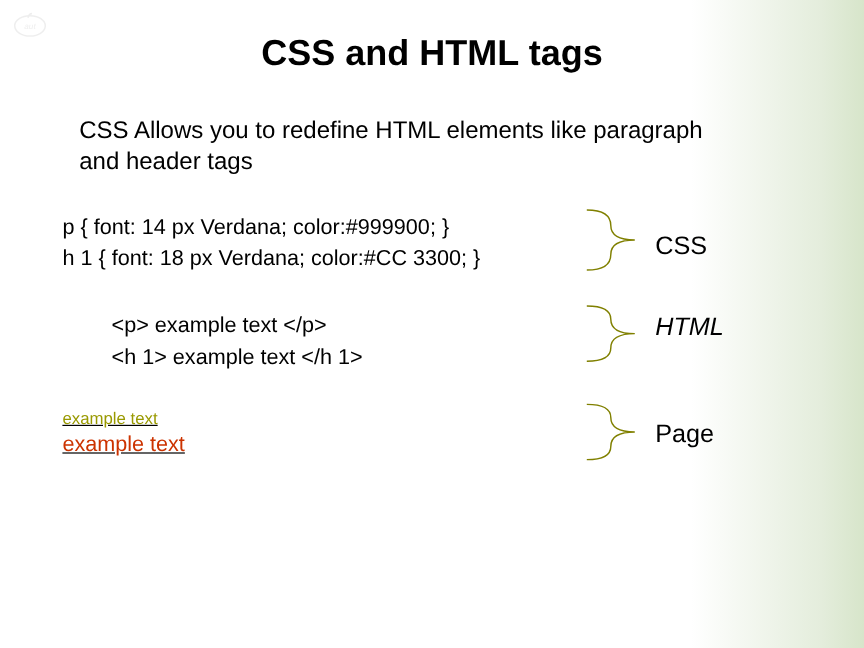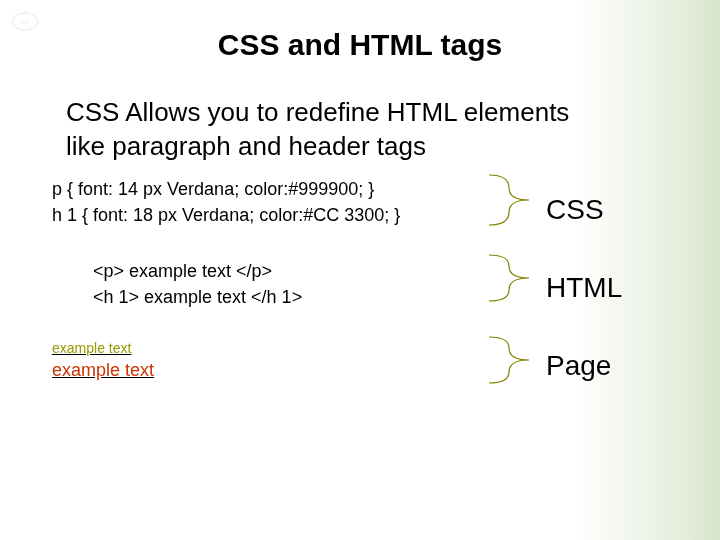--- a/index.html
+++ b/index.html
@@ -28,45 +28,45 @@
     text-align: center;
     font-size: 30px;
     font-weight: bold;
     color: #000;
   }
   .subtitle {
     position: absolute;
     top: 96px;
     left: 66px;
     width: 520px;
-    font-size: 26px;
+    font-size: 20px;
     color: #000;
     line-height: 1.3;
   }
   .block {
     position: absolute;
     left: 52px;
     font-size: 18px;
     line-height: 1.45;
     color: #000;
   }
   .css-block   { top: 176px; }
   .html-block  { top: 258px; margin-left: 41px; }
   .page-block  { top: 340px; text-decoration: underline; }
   .page-p  { font: 14px Verdana, sans-serif; color: #999900; margin: 0 0 4px 0; }
   .page-h1 { font: 18px Verdana, sans-serif; color: #CC3300; margin: 0; }
 
   .label {
     position: absolute;
-    font-size: 28px;
+    font-size: 21px;
     color: #000;
     left: 546px;
   }
   .label-css  { top: 194px; }
-  .label-html { top: 272px; }
+  .label-html { top: 261px; font-style: italic; }
   .label-page { top: 350px; }
 
   .brace {
     position: absolute;
     stroke: #808000;
     stroke-width: 1.2;
     fill: none;
   }
   .brace-css  { left: 484px; top: 172px; width: 50px; height: 56px; }
   .brace-html { left: 484px; top: 252px; width: 50px; height: 52px; }

